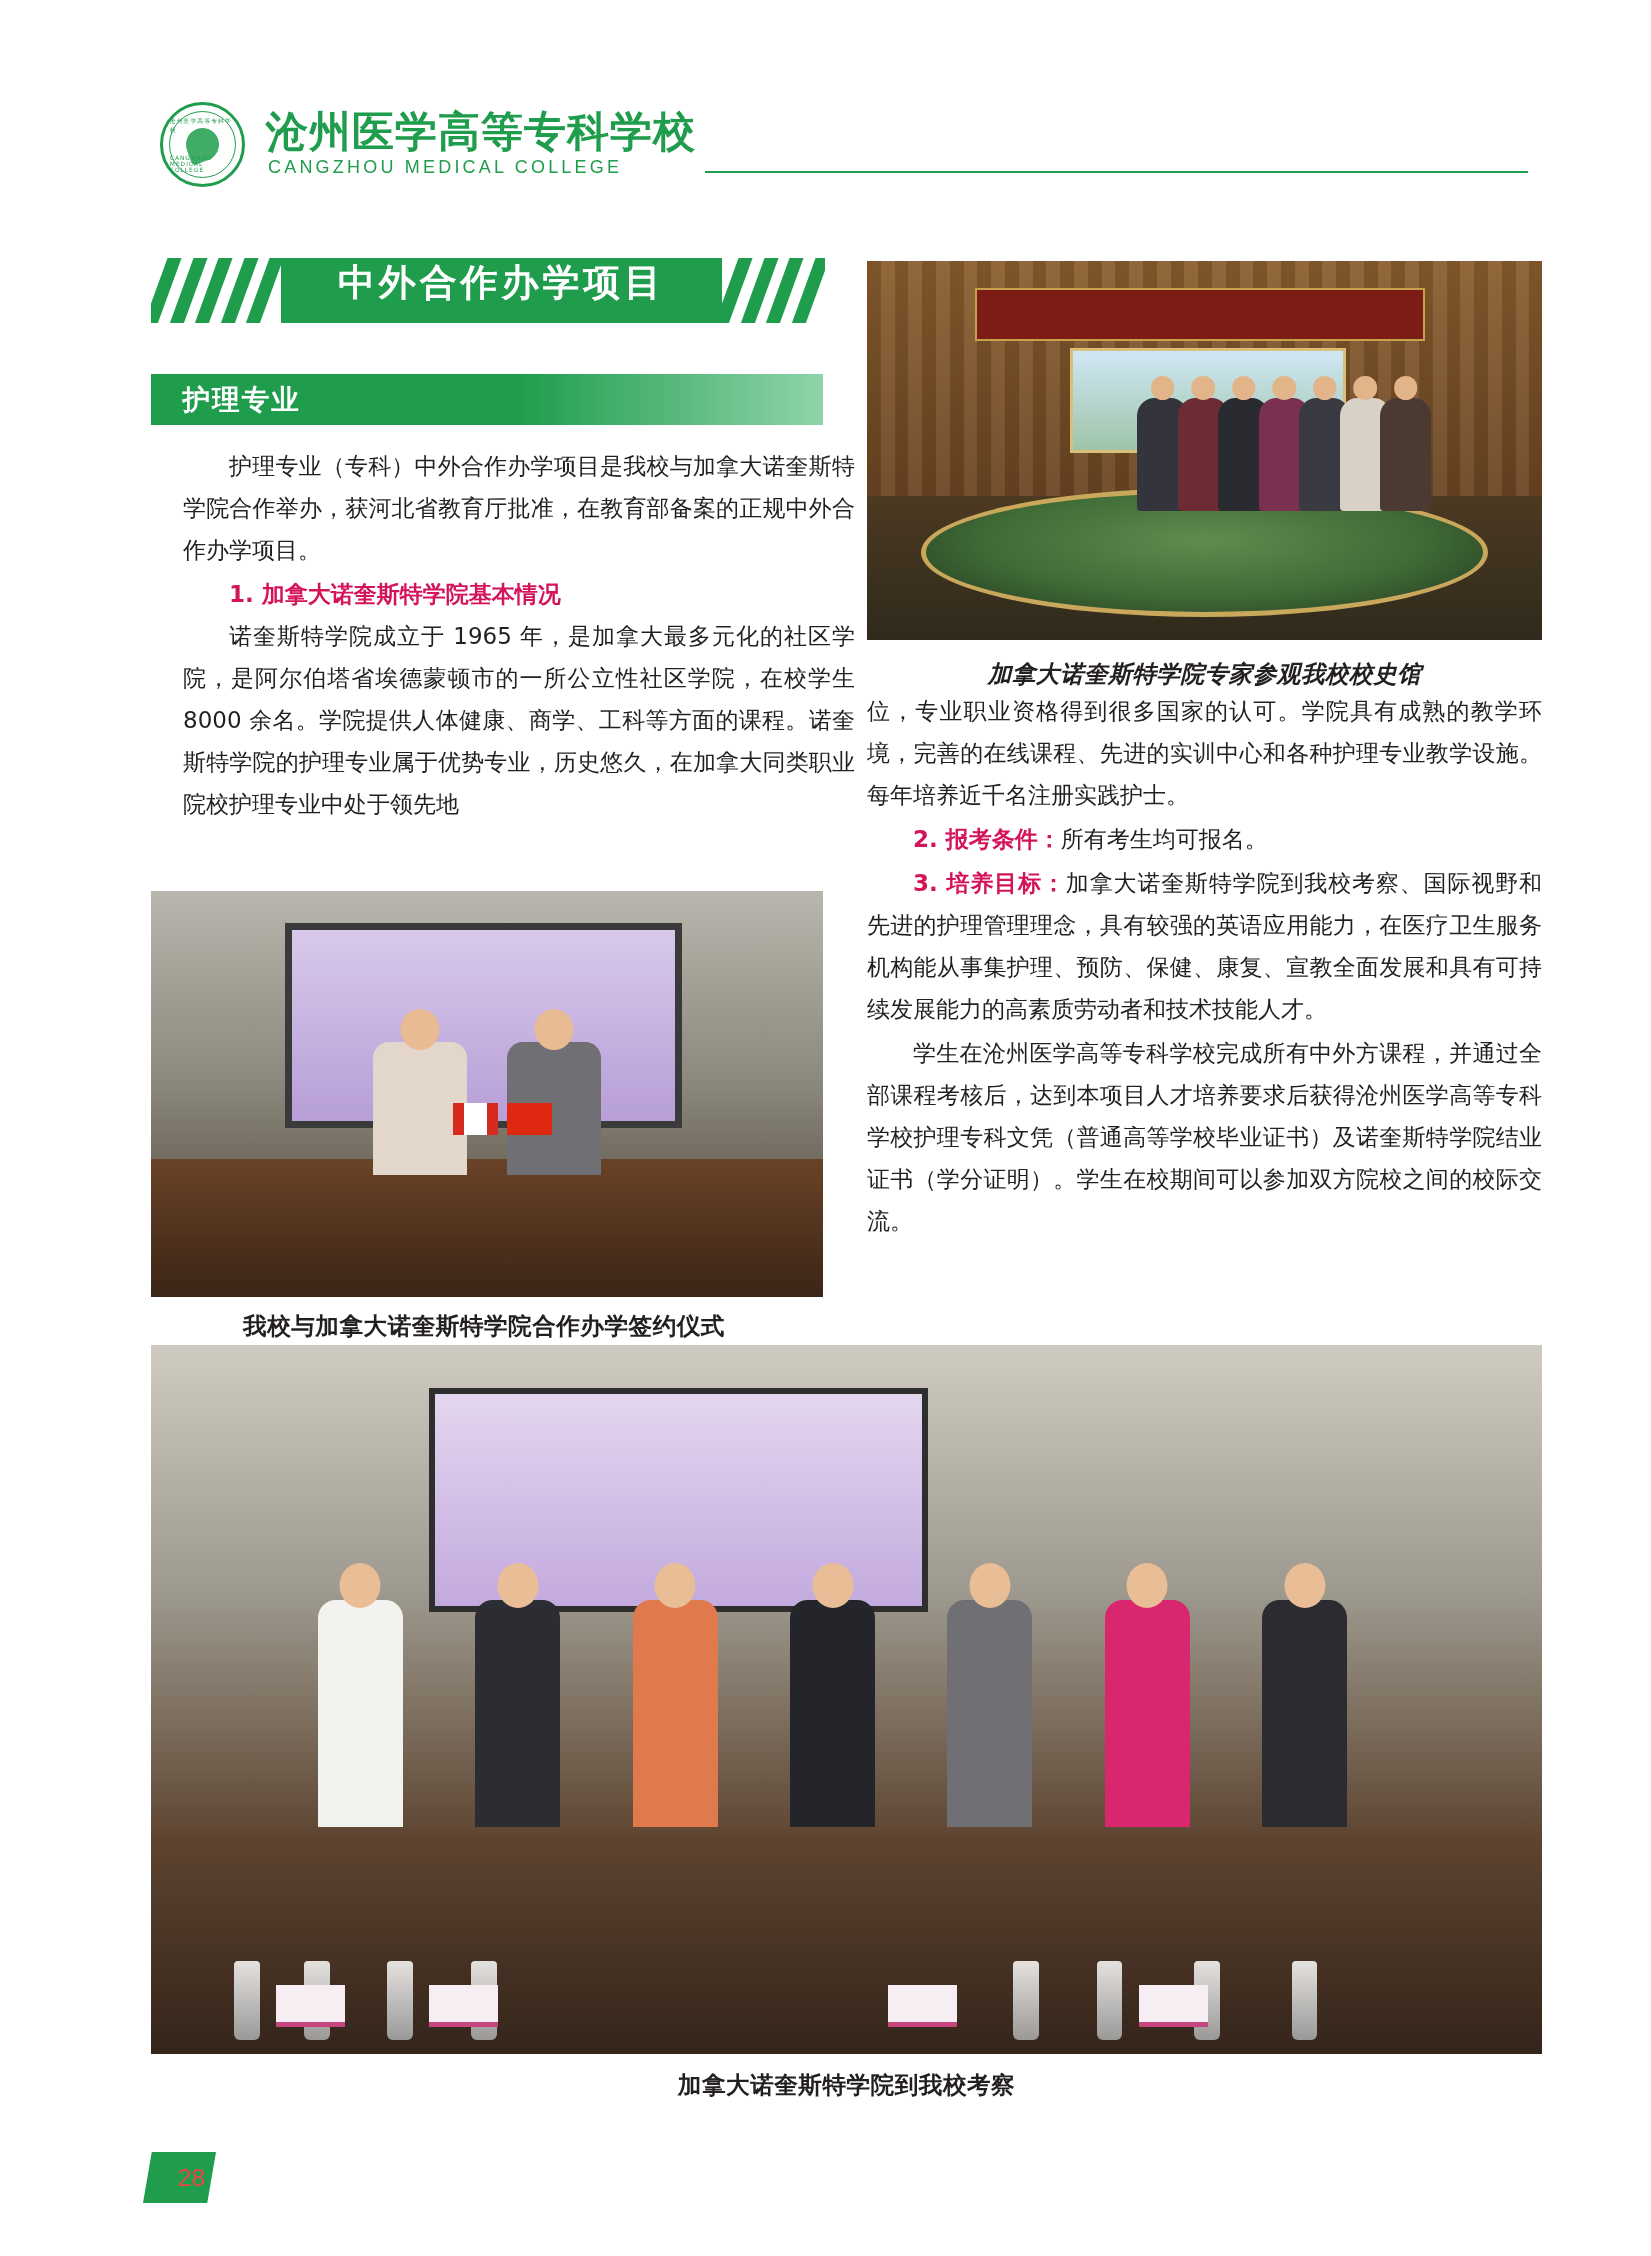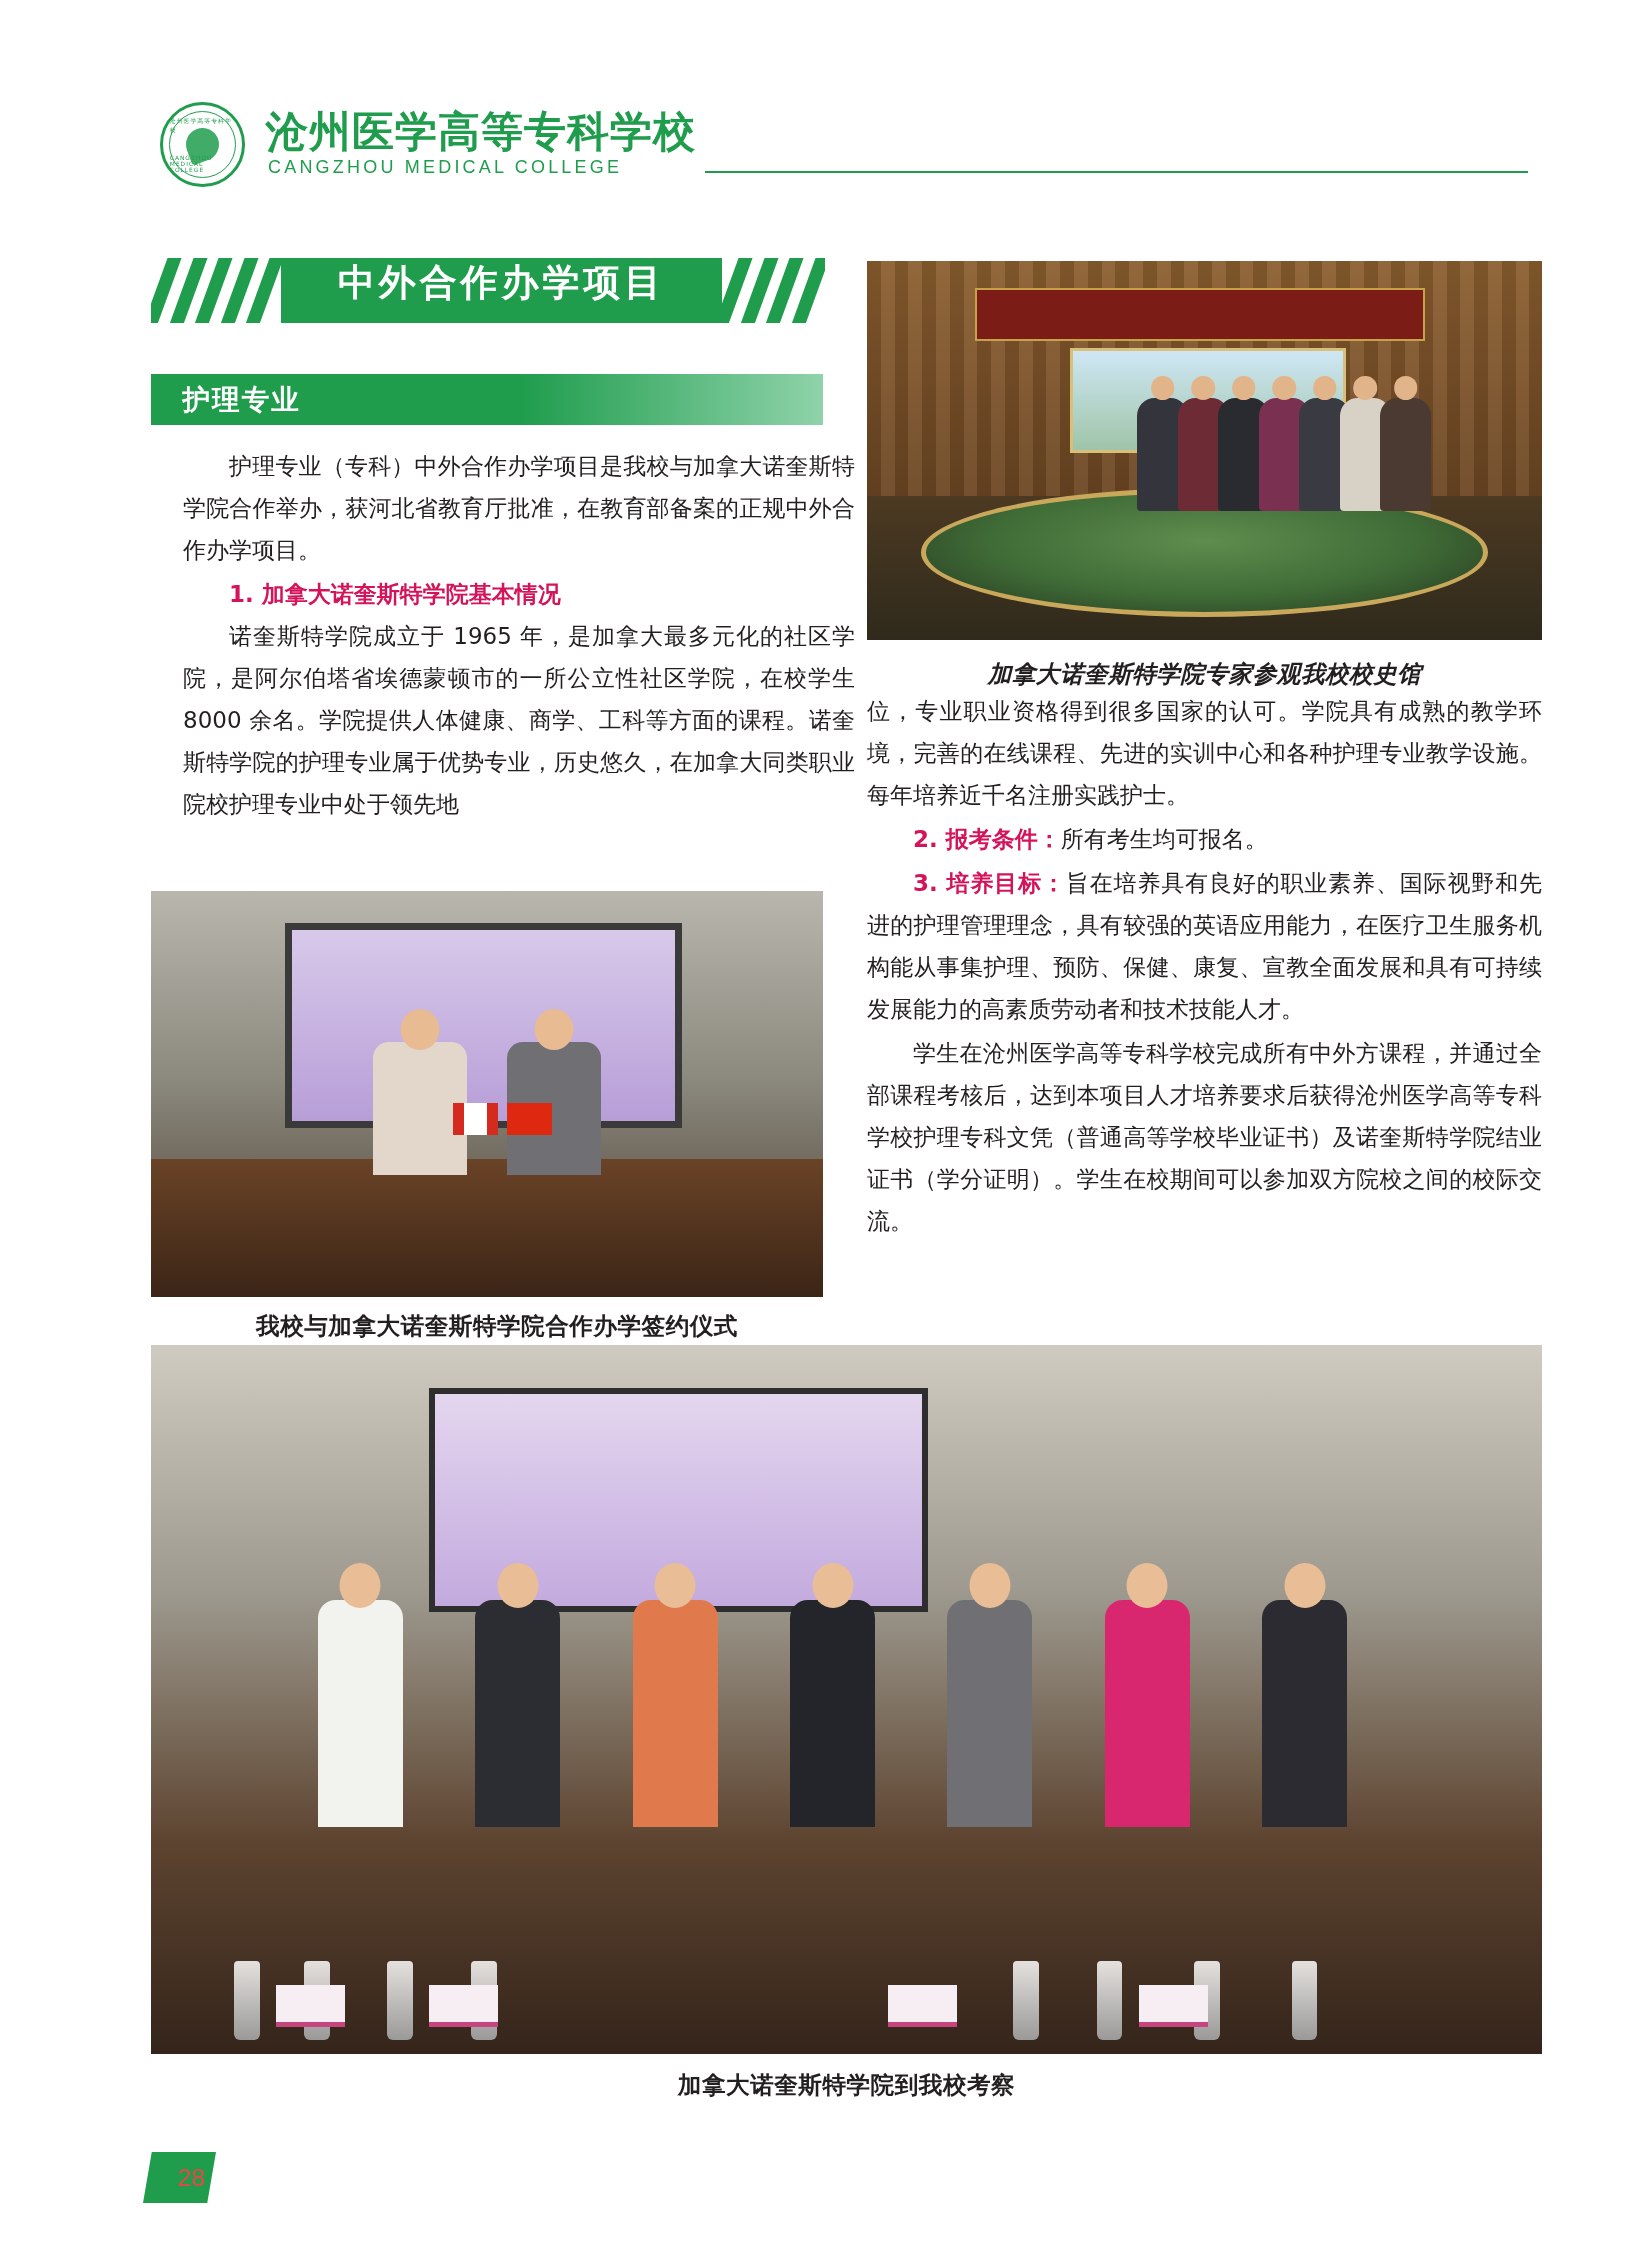--- a/index.html
+++ b/index.html
@@ -351,21 +351,21 @@
     border-radius: 3.9px 3.9px 5.9px 5.9px;
   }
   #photo-delegation .card {
     position: absolute; bottom: 6%;
     width: 69px; height: 37px;
     background: #f6eef2;
     border-bottom: 5.9px solid #c7457f;
   }
 
   .cap-museum   { left: 867px;  top: 658px;  width: 675px; font-style: italic; }
-  .cap-signing  { left: 161px;  top: 1310px; width: 672px; }
+  .cap-signing  { left: 148px;  top: 1310px; width: 672px; }
   .cap-delegation { left: 151px; top: 2069px; width: 1391px; }
 
   
   .page-num {
     position: absolute;
     left: 143px;
     top: 2152px;
     width: 73px;
     height: 51px;
   }
@@ -431,21 +431,21 @@
     <p class="headline">1. 加拿大诺奎斯特学院基本情况</p>
     <p class="body">诺奎斯特学院成立于 1965 年，是加拿大最多元化的社区学院，是阿尔伯塔省埃德蒙顿市的一所公立性社区学院，在校学生 8000 余名。学院提供人体健康、商学、工科等方面的课程。诺奎斯特学院的护理专业属于优势专业，历史悠久，在加拿大同类职业院校护理专业中处于领先地</p>
   </div>
 
   <div class="col-right">
     <p class="body noindent">位，专业职业资格得到很多国家的认可。学院具有成熟的教学环境，完善的在线课程、先进的实训中心和各种护理专业教学设施。每年培养近千名注册实践护士。</p>
     <p class="body">
       <span class="inline-head">2. 报考条件：</span><span>所有考生均可报名。</span>
     </p>
     <p class="body">
-      <span class="inline-head">3. 培养目标：</span><span>旨在培养具有良好的职业素养、国际视野和先进的护理管理理念，具有较强的英语应用能力，在医疗卫生服务机构能从事集护理、预防、保健、康复、宣教全面发展和具有可持续发展能力的高素质劳动者和技术技能人才。</span>
+      <span class="inline-head">3. 培养目标：</span><span>加拿大诺奎斯特学院到我校考察、国际视野和先进的护理管理理念，具有较强的英语应用能力，在医疗卫生服务机构能从事集护理、预防、保健、康复、宣教全面发展和具有可持续发展能力的高素质劳动者和技术技能人才。</span>
     </p>
     <p class="body">学生在沧州医学高等专科学校完成所有中外方课程，并通过全部课程考核后，达到本项目人才培养要求后获得沧州医学高等专科学校护理专科文凭（普通高等学校毕业证书）及诺奎斯特学院结业证书（学分证明）。学生在校期间可以参加双方院校之间的校际交流。</p>
   </div>
 
   <div class="photo" id="photo-museum">
     <div class="wall"></div>
     <div class="banner-red"></div>
     <div class="screen"></div>
     <div class="model"></div>
     <div class="person" style="left:40%; background:#34343c;"></div>

